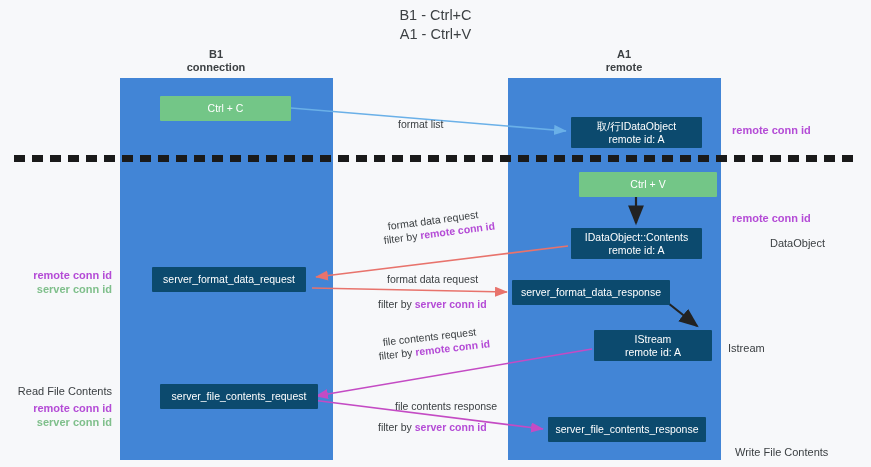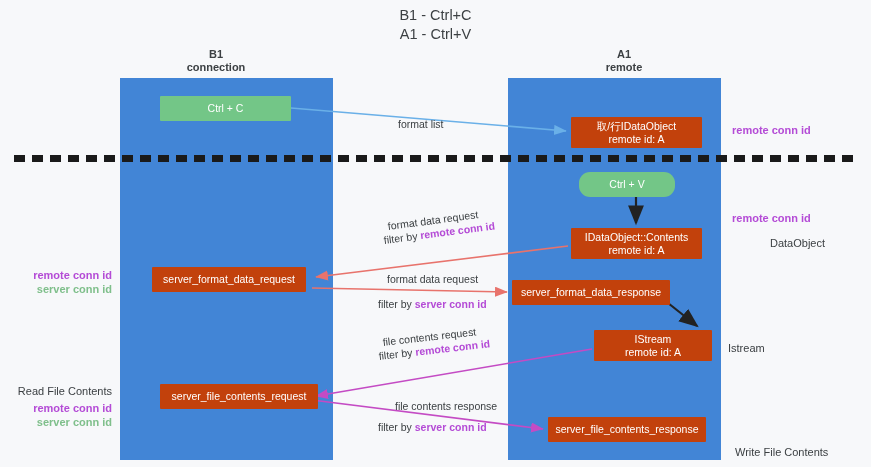--- a/index.html
+++ b/index.html
@@ -43,25 +43,25 @@
   .node{
     position:absolute;box-sizing:border-box;
     display:flex;flex-direction:column;align-items:center;justify-content:center;
     color:#ffffff;font-size:10.5px;line-height:13px;text-align:center;
     border-radius:1px;
     padding:2px 12px;
   }
   .node .l1{display:block;}
   .node .l2{display:block;}
   .green{background:#73c687;}
-  .orange{background:#c2410c;}
+  .orange{background:#0c4a6e;}
 
   #n-ctrlc{left:160px;top:96px;width:131px;height:25px;}
   #n-getdataobject{left:571px;top:117px;width:131px;height:31px;}
-  #n-ctrlv{left:579px;top:172px;width:96px;height:25px;border-radius:11px;}
+  #n-ctrlv{left:579px;top:172px;width:138px;height:25px;}
   #n-getdata{left:571px;top:228px;width:131px;height:31px;}
   #n-sfdreq{left:152px;top:267px;width:154px;height:25px;}
   #n-sfdresp{left:512px;top:280px;width:158px;height:25px;}
   #n-istream{left:594px;top:330px;width:118px;height:31px;}
   #n-sfcreq{left:160px;top:384px;width:158px;height:25px;}
   #n-sfcresp{left:548px;top:417px;width:158px;height:25px;}
 
   
   .rnote{position:absolute;font-size:11px;line-height:14px;}
   .purple{color:#b44bd6;font-weight:bold;}

